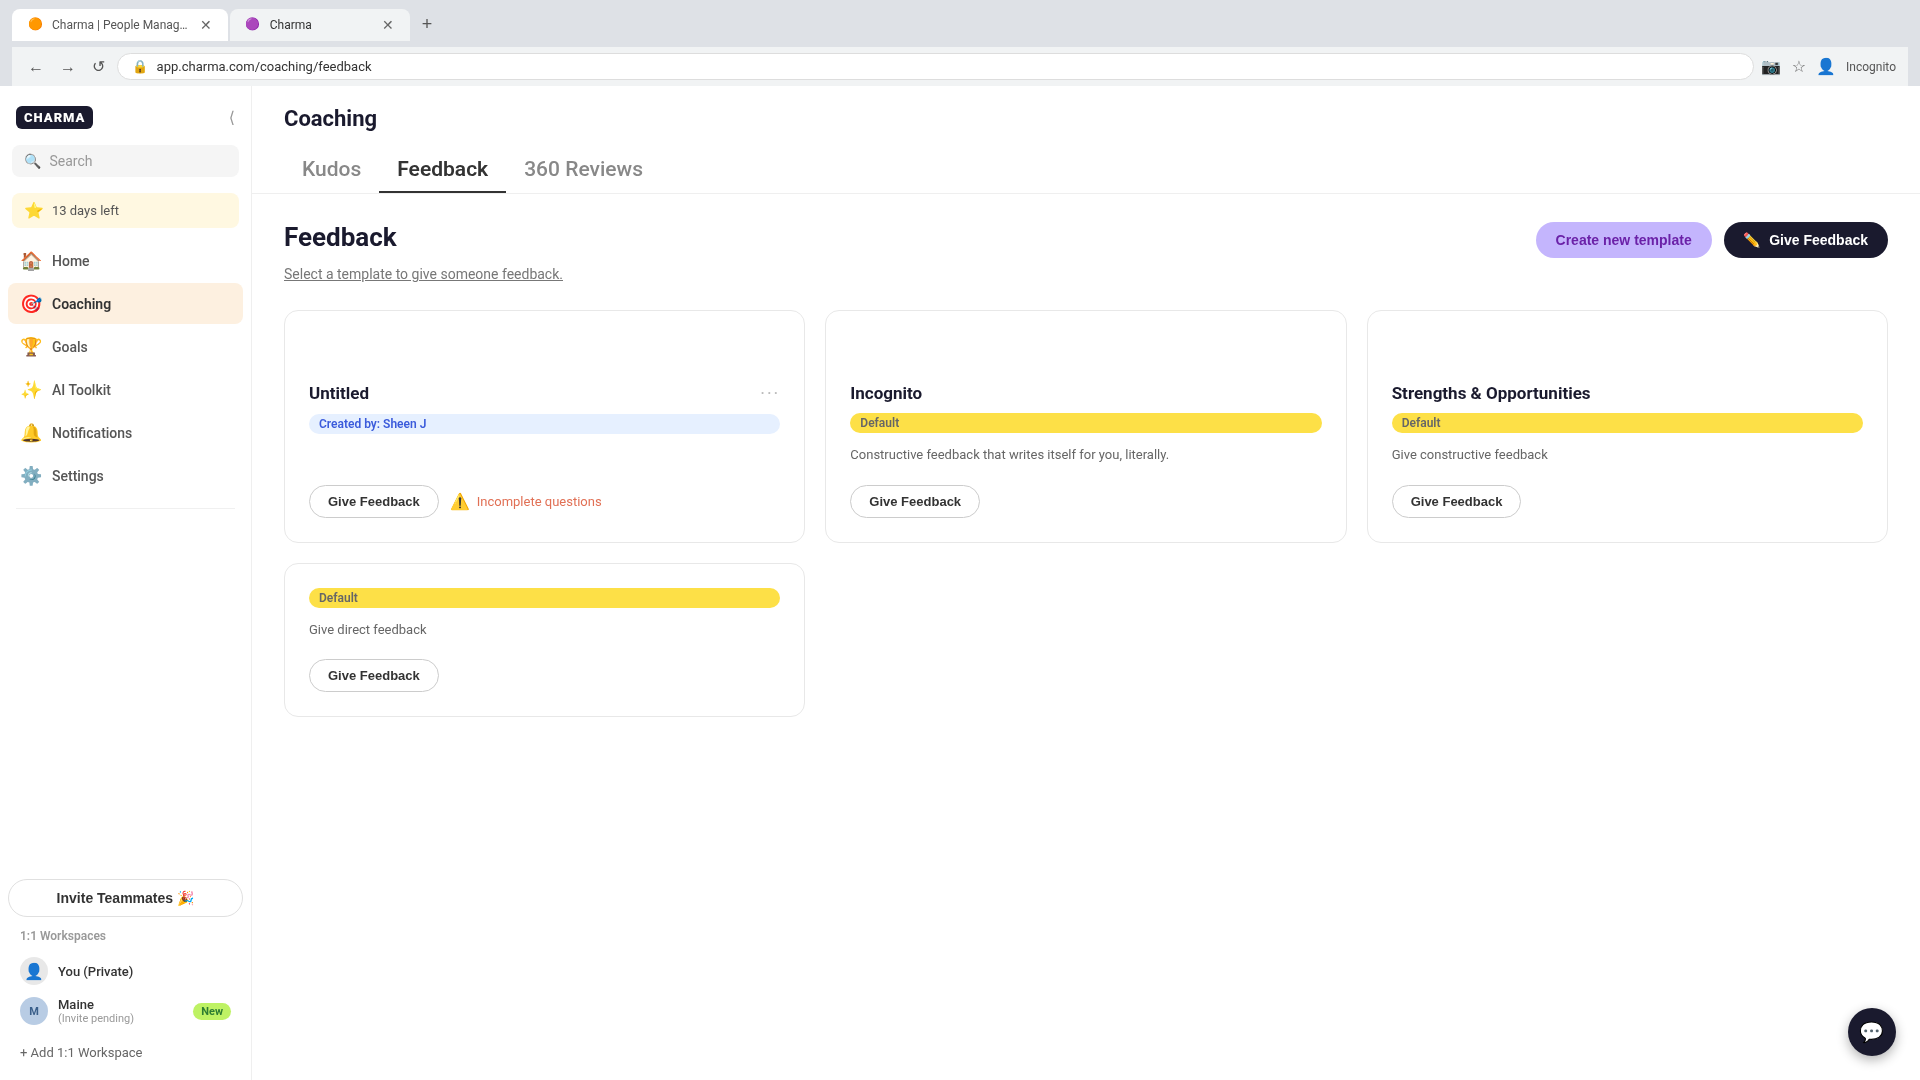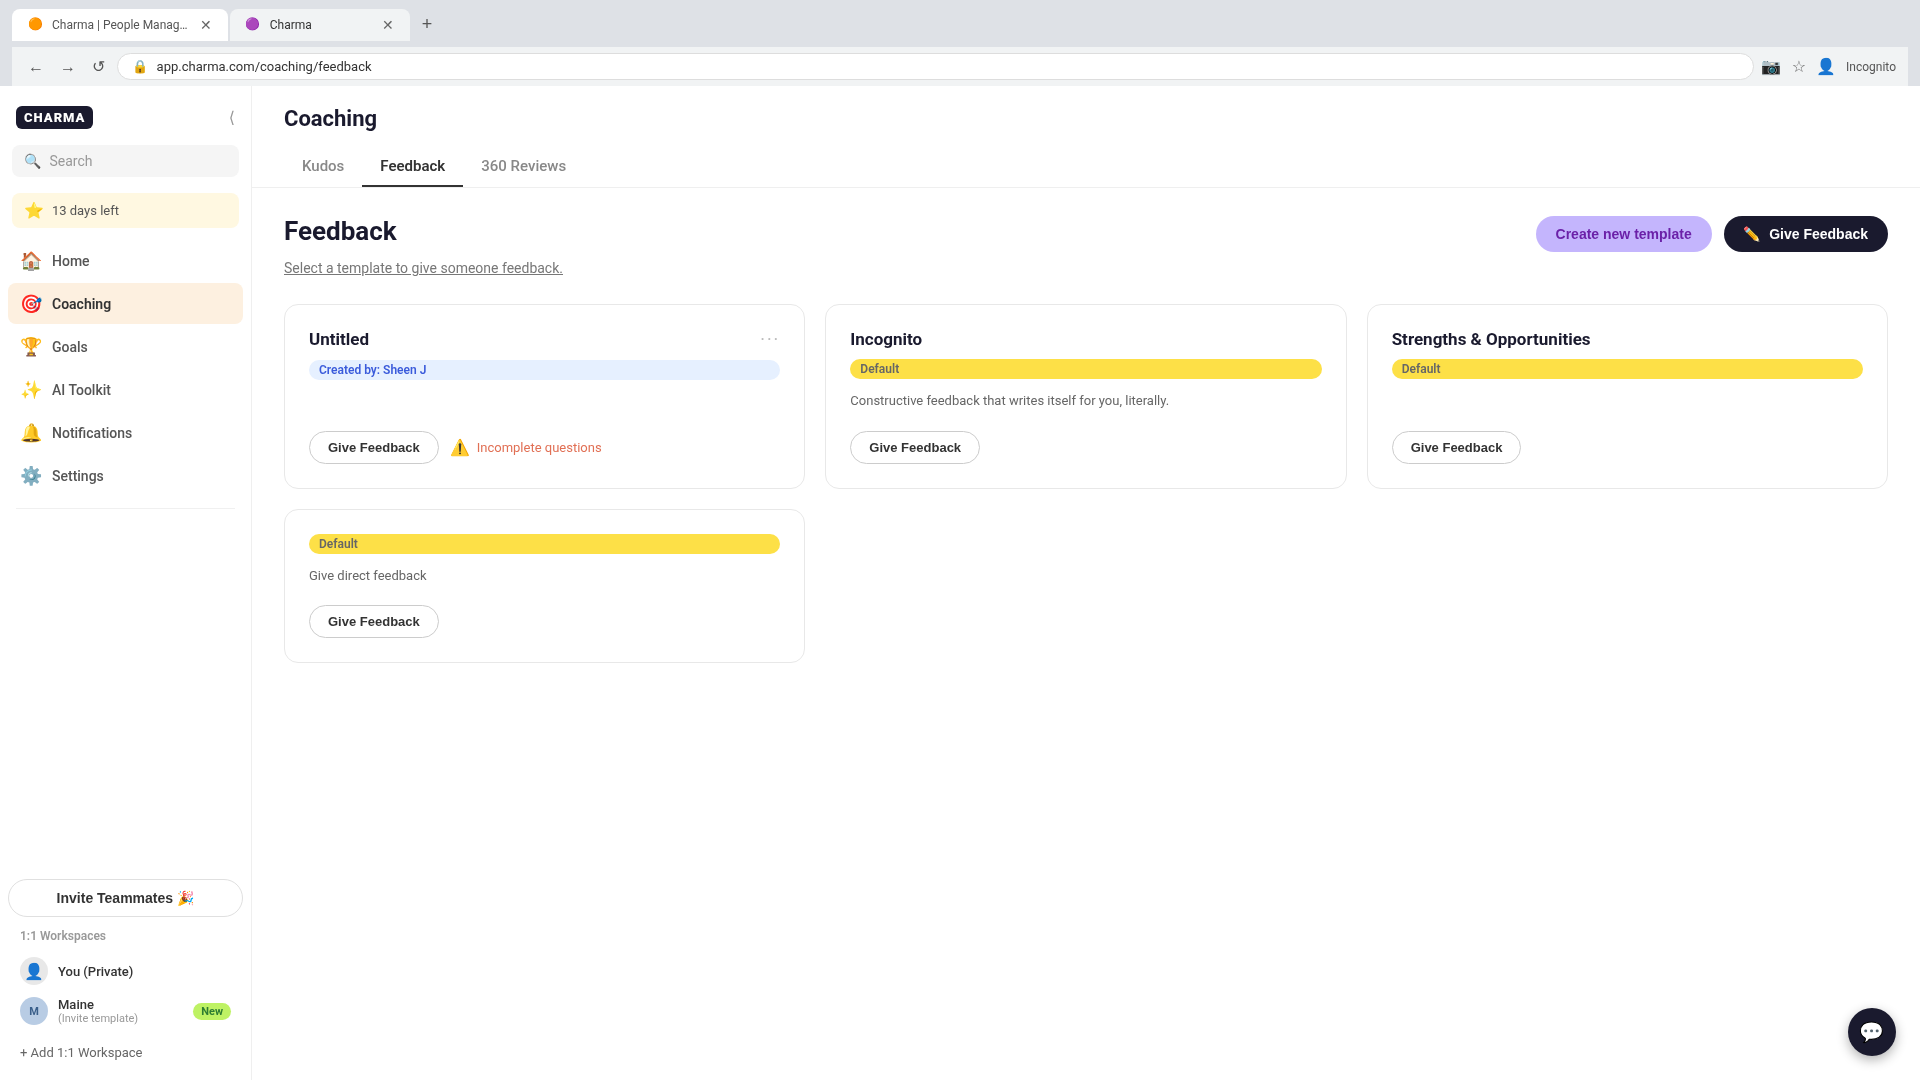--- a/index.html
+++ b/index.html
@@ -44,34 +44,34 @@
     .workspace-item { display: flex; align-items: center; gap: 10px; padding: 6px 0; cursor: pointer; }
     .workspace-avatar { width: 28px; height: 28px; border-radius: 50%; background: #ddd; display: flex; align-items: center; justify-content: center; font-size: 11px; font-weight: 600; color: #555; flex-shrink: 0; overflow: hidden; }
     .new-badge { background: #bef264; color: #2e7d32; font-size: 11px; font-weight: 700; padding: 2px 8px; border-radius: 10px; }
     .add-workspace-btn { display: flex; align-items: center; gap: 8px; padding: 8px 0; font-size: 13px; color: #666; cursor: pointer; margin-top: 6px; }
 
     
     .main-content { flex: 1; overflow-y: auto; padding: 0; }
     .main-header { padding: 20px 32px 0; border-bottom: 1px solid #efefef; }
     .main-title { font-size: 22px; font-weight: 700; color: #1a1a2e; margin-bottom: 16px; }
     .tabs { display: flex; gap: 0; }
-    .tab { padding: 10px 18px; font-size: 15px; color: #888; cursor: pointer; border-bottom: 2px solid transparent; font-weight: 500; }
+    .tab { padding: 10px 18px; font-size: 21px; color: #888; cursor: pointer; border-bottom: 2px solid transparent; font-weight: 500; }
     .tab.active { color: #333; border-bottom: 2px solid #333; font-weight: 600; }
     .content-area { padding: 28px 32px; }
     .content-header { display: flex; align-items: flex-start; justify-content: space-between; margin-bottom: 8px; }
     .content-title { font-size: 26px; font-weight: 700; color: #1a1a2e; }
     .header-actions { display: flex; gap: 12px; align-items: center; }
     .btn-create-template { background: #c4b5fd; color: #6b21a8; border: none; border-radius: 20px; padding: 10px 20px; font-size: 14px; font-weight: 600; cursor: pointer; }
     .btn-give-feedback { background: #1a1a2e; color: #fff; border: none; border-radius: 20px; padding: 10px 20px; font-size: 14px; font-weight: 600; cursor: pointer; display: flex; align-items: center; gap: 8px; }
     .content-subtitle { font-size: 14px; color: #777; margin-bottom: 28px; text-decoration: underline; }
 
     
     .cards-grid { display: grid; grid-template-columns: repeat(3, 1fr); gap: 20px; }
     .card { background: #fff; border: 1.5px solid #e8e8e8; border-radius: 14px; padding: 24px; display: flex; flex-direction: direction; flex-direction: column; }
-    .card-header { display: flex; align-items: flex-start; justify-content: space-between; margin-bottom: 10px; }
+    .card-header { display: flex; align-items: flex-start; justify-content: space-between; margin-bottom: 10px; margin-top: 48px; }
     .card-title { font-size: 17px; font-weight: 700; color: #1a1a2e; }
     .card-menu { color: #bbb; font-size: 18px; cursor: pointer; letter-spacing: 2px; }
     .badge { display: inline-block; padding: 3px 10px; border-radius: 20px; font-size: 12px; font-weight: 600; }
     .badge-default { background: #fde047; color: #666; }
     .badge-created { background: #e6f0ff; color: #3b5bdb; font-size: 12px; }
     .card-desc { font-size: 13px; color: #666; line-height: 1.5; margin: 12px 0 20px; flex: 1; }
     .card-footer { display: flex; align-items: center; gap: 12px; margin-top: auto; }
     .btn-card-action { border: 1.5px solid #ccc; background: #fff; border-radius: 20px; padding: 8px 18px; font-size: 13px; font-weight: 600; color: #333; cursor: pointer; }
     .incomplete-warning { display: flex; align-items: center; gap: 6px; font-size: 13px; color: #e17055; }
     .warning-icon { font-size: 16px; }
@@ -172,21 +172,21 @@
         <div class="workspace-item">
           <div class="workspace-avatar" style="background:#e8e8e8;font-size:16px;">👤</div>
           <div>
             <div style="font-size:13px;color:#333;font-weight:500;">You (Private)</div>
           </div>
         </div>
         <div class="workspace-item">
           <div class="workspace-avatar" style="background:#b8cce4;color:#3a5f8a;font-weight:700;">M</div>
           <div style="flex:1;">
             <div style="font-size:13px;color:#333;font-weight:500;">Maine</div>
-            <div style="font-size:11px;color:#999;">(Invite template)</div>
+            <div style="font-size:11px;color:#999;">(Invite pending)</div>
           </div>
           <span class="new-badge">New</span>
         </div>
         <div class="add-workspace-btn">
           <span>+ Add 1:1 Workspace</span>
         </div>
       </div>
     </div>
   </div>
 
@@ -240,20 +240,21 @@
           <div class="card-footer">
             <button class="btn-card-action">Give Feedback</button>
           </div>
         </div>
 
         <div class="card">
           <div class="card-header">
             <span class="card-title">Strengths &amp; Opportunities</span>
           </div>
           <span class="badge badge-default">Default</span>
+          <div class="card-desc">Give constructive feedback</div>
           <div class="card-footer">
             <button class="btn-card-action">Give Feedback</button>
           </div>
         </div>
 
       </div>
 
       <div class="cards-row2">
 
         <div class="card">

